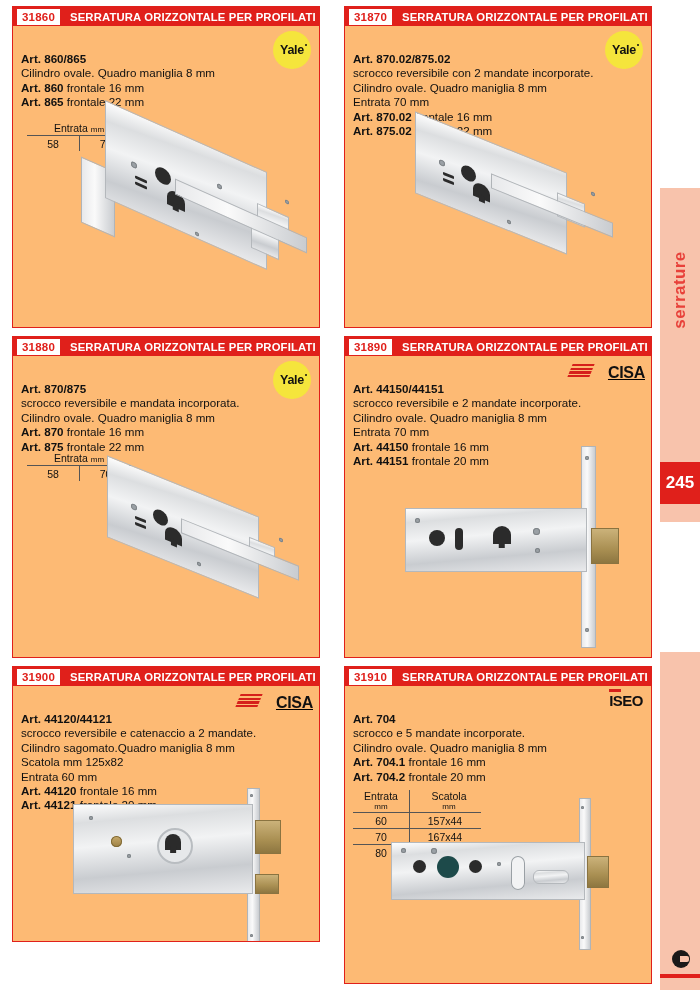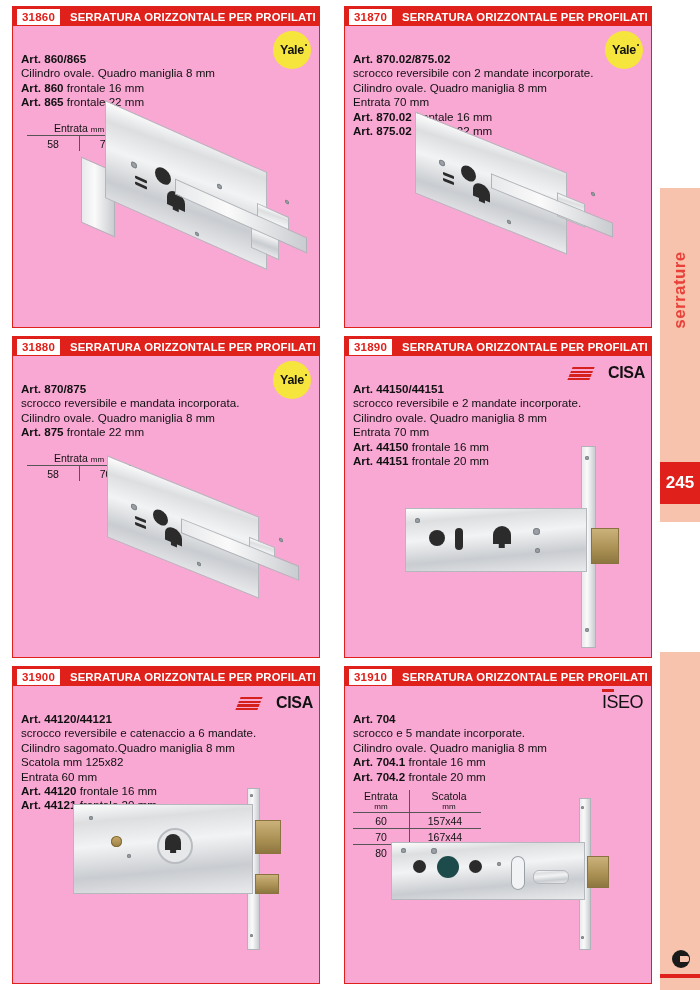--- a/index.html
+++ b/index.html
@@ -48,28 +48,28 @@
   }
 
   
   .grid{
     position:absolute;left:12px;top:6px;width:640px;height:978px;
   }
   .panel{
     position:absolute;width:308px;
     border:1px solid #e0201b;
     box-sizing:border-box;
-    background:#f9a8d4;
+    background:#fdba74;
     overflow:hidden;
   }
   .p0{left:0;top:0;height:322px;}
   .p1{left:332px;top:0;height:322px;}
   .p2{left:0;top:330px;height:322px;}
   .p3{left:332px;top:330px;height:322px;}
-  .p4{left:0;top:660px;height:318px;}
+  .p4{left:0;top:660px;height:276px;}
   .p5{left:332px;top:660px;height:318px;}
 
   .phead{
     height:19px;background:#e0201b;display:flex;align-items:center;
     padding:0 0 0 4px;box-sizing:border-box;
   }
   .pcode{
     background:#ffffff;color:#e0201b;font-weight:bold;font-size:11.5px;
     padding:1px 5px 1px 5px;line-height:14px;letter-spacing:.2px;
   }
@@ -91,30 +91,30 @@
   .brand{position:absolute;}
   .yale{
     right:8px;top:5px;width:38px;height:38px;border-radius:50%;
     background:#f5e53c;display:flex;align-items:center;justify-content:center;
   }
   .yale .t{
     font-weight:bold;font-size:12.5px;color:#111;letter-spacing:-.3px;
     font-style:normal;position:relative;
   }
   .yale .t::after{content:"";position:absolute;right:-3px;top:1px;width:2px;height:2px;border-radius:50%;background:#111;}
-  .cisa{right:6px;top:8px;display:flex;align-items:center;gap:16px;}
+  .cisa{right:6px;top:8px;display:flex;align-items:flex-start;gap:16px;text-decoration:underline;}
   .cisa .bars{display:block;width:22px;height:13px;position:relative;transform:skewX(-22deg);}
   .cisa .bars i{position:absolute;left:0;width:22px;height:2.4px;background:#d6201b;display:block;}
   .cisa .bars i:nth-child(1){top:0px;}
   .cisa .bars i:nth-child(2){top:3.6px;}
   .cisa .bars i:nth-child(3){top:7.2px;}
   .cisa .bars i:nth-child(4){top:10.8px;}
   .cisa .t{font-weight:bold;font-size:16px;color:#111;letter-spacing:-.3px;}
   .iseo{right:8px;top:6px;}
-  .iseo .t{font-weight:normal;font-size:18px;color:#111;letter-spacing:-.5px;position:relative;display:block;}
+  .iseo .t{font-weight:bold;font-size:15px;color:#111;letter-spacing:-.5px;position:relative;display:block;}
   .iseo .bar{position:absolute;left:0;top:-3px;width:12px;height:3px;background:#d6201b;}
 
   
   .tbl{position:absolute;font-size:10.5px;color:#111;}
   .tbl .hd{display:flex;border-bottom:1px solid #555;padding-bottom:1px;}
   .tbl .hd .c{text-align:center;}
   .tbl .rw{display:flex;}
   .tbl .rw .c{text-align:center;padding:1.5px 0;}
   .tbl .sep{border-left:1px solid #555;}
   .unit{font-size:8px;}
@@ -267,20 +267,21 @@
     <div class="panel p2">
       <div class="phead">
         <div class="pcode">31880</div>
         <div class="ptitle">SERRATURA ORIZZONTALE PER PROFILATI</div>
       </div>
       <div class="pbody">
         <div class="txt">
           <div class="ln"><b>Art. 870/875</b></div>
           <div class="ln"><span>scrocco reversibile e mandata incorporata.</span></div>
           <div class="ln"><span>Cilindro ovale. Quadro maniglia 8 mm</span></div>
+          <div class="ln"><b>Art. 870</b> <span>frontale 16 mm</span></div>
           <div class="ln"><b>Art. 875</b> <span>frontale 22 mm</span></div>
         </div>
 
         <div class="brand yale">
           <div class="t">Yale</div>
         </div>
 
         <div class="tbl tbl-ent">
           <div class="hdl">
             <span>Entrata</span>
@@ -349,21 +350,21 @@
     </div>
 
     <div class="panel p4">
       <div class="phead">
         <div class="pcode">31900</div>
         <div class="ptitle">SERRATURA ORIZZONTALE PER PROFILATI</div>
       </div>
       <div class="pbody">
         <div class="txt">
           <div class="ln"><b>Art. 44120/44121</b></div>
-          <div class="ln"><span>scrocco reversibile e catenaccio a 6 mandate.</span></div>
+          <div class="ln"><span>scrocco reversibile e catenaccio a 2 mandate.</span></div>
           <div class="ln"><span>Cilindro sagomato.Quadro maniglia 8 mm</span></div>
           <div class="ln"><span>Scatola mm 125x82</span></div>
           <div class="ln"><span>Entrata 60 mm</span></div>
           <div class="ln"><b>Art. 44120</b> <span>frontale 16 mm</span></div>
           <div class="ln"><b>Art. 44121</b> <span>frontale 20 mm</span></div>
         </div>
 
         <div class="brand cisa">
           <span class="bars">
               <i></i>

